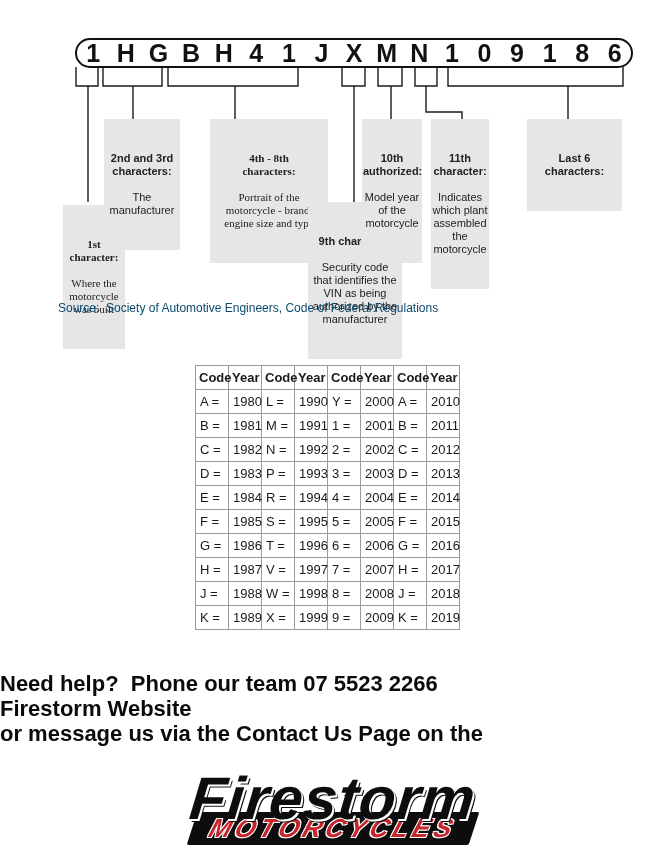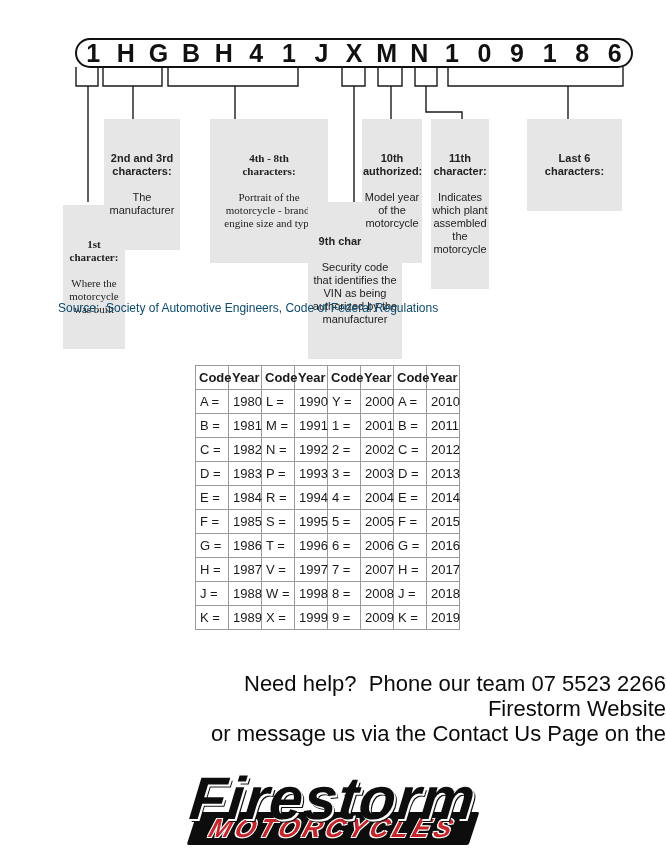--- a/index.html
+++ b/index.html
@@ -58,21 +58,21 @@
     width:33px;max-width:33px;height:24px;
     box-sizing:border-box;
     font-size:13px;padding:0 0 0 4px;text-align:left;
     color:#1a1a1a;white-space:nowrap;
   }
   .year-table th{font-weight:bold;padding-left:3px;}
 
   
   .help-text{
     position:absolute;left:0;top:671px;width:666px;
-    text-align:right;font-weight:normal;font-size:22px;line-height:25px;
+    text-align:left;font-weight:bold;font-size:22px;line-height:25px;
     color:#0b0b0b;
   }
   .help-line{white-space:pre-wrap;}
 
   
   .logo{
     position:absolute;left:0;top:772px;width:666px;
     display:flex;flex-direction:column;align-items:center;
   }
   .logo-wordmark{

